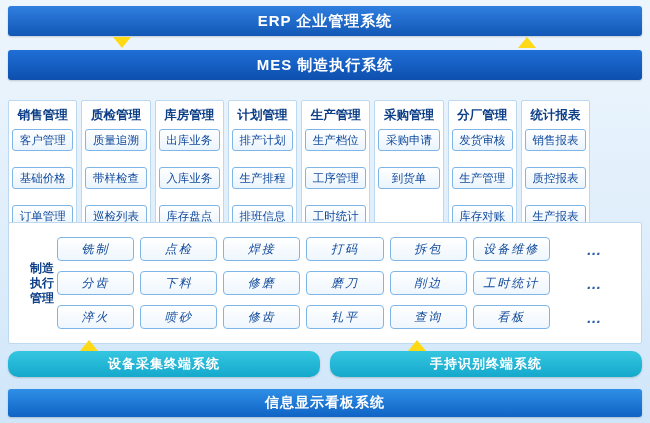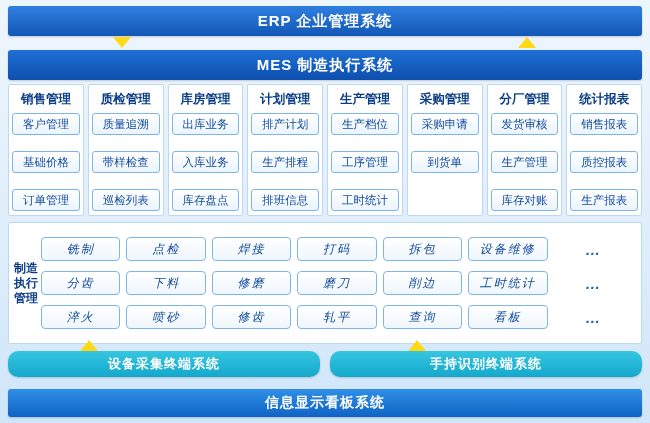--- a/index.html
+++ b/index.html
@@ -50,21 +50,21 @@
   .arrow{
     position:absolute;width:0;height:0;
     border-left:9px solid transparent;
     border-right:9px solid transparent;
   }
   .arrow-down{border-top:11px solid #ffd915;}
   .arrow-up{border-bottom:11px solid #ffd915;}
 
   
   .modules{
-    position:absolute;left:8px;top:84px;width:634px;height:132px;
+    position:absolute;left:8px;top:100px;width:582px;height:132px;
     display:flex;gap:4px;
     padding:0;box-sizing:border-box;
   }
   .module-col{
     flex:1;
     background:#ffffff;
     border:1px solid #bcd9f0;
     border-radius:2px;
     display:flex;flex-direction:column;align-items:center;
     padding:4px 3px 5px 3px;
@@ -97,20 +97,21 @@
     box-sizing:border-box;
     display:flex;align-items:center;
   }
   .exec-label{
     width:30px;
     font-size:12px;font-weight:bold;color:#0b3e86;
     line-height:15px;
     text-align:center;
     padding-left:4px;
     box-sizing:border-box;
+    margin-left:16px;
   }
   .exec-grid{
     flex:1;
     display:grid;
     grid-template-columns:repeat(7,1fr);
     grid-auto-rows:30px;
     gap:4px 6px;
     padding:4px 8px 4px 2px;
     box-sizing:border-box;
     align-items:center;

